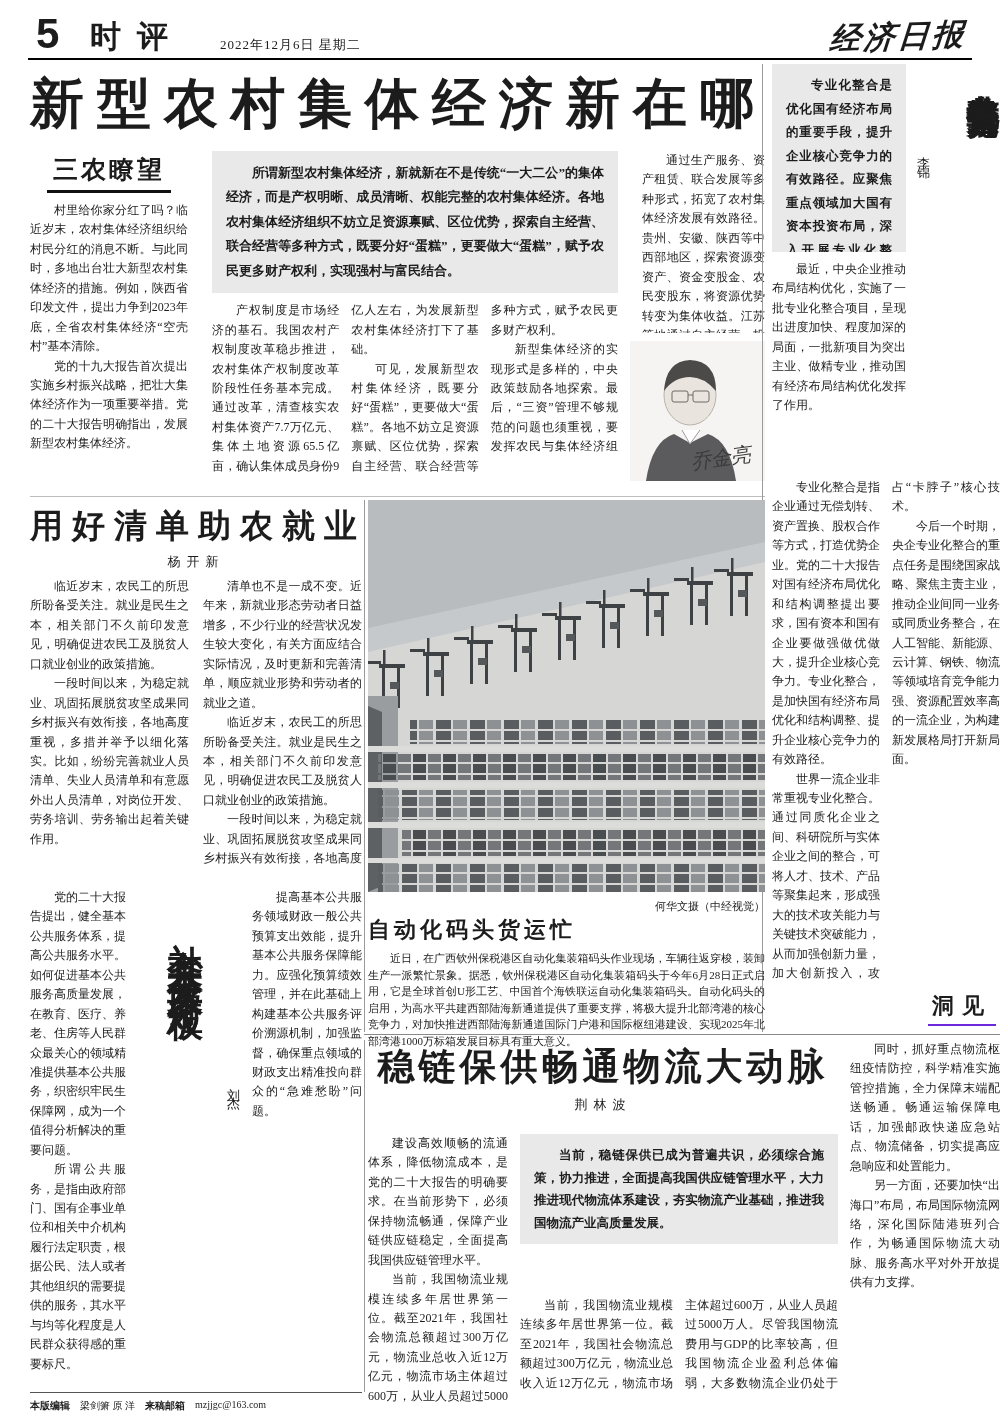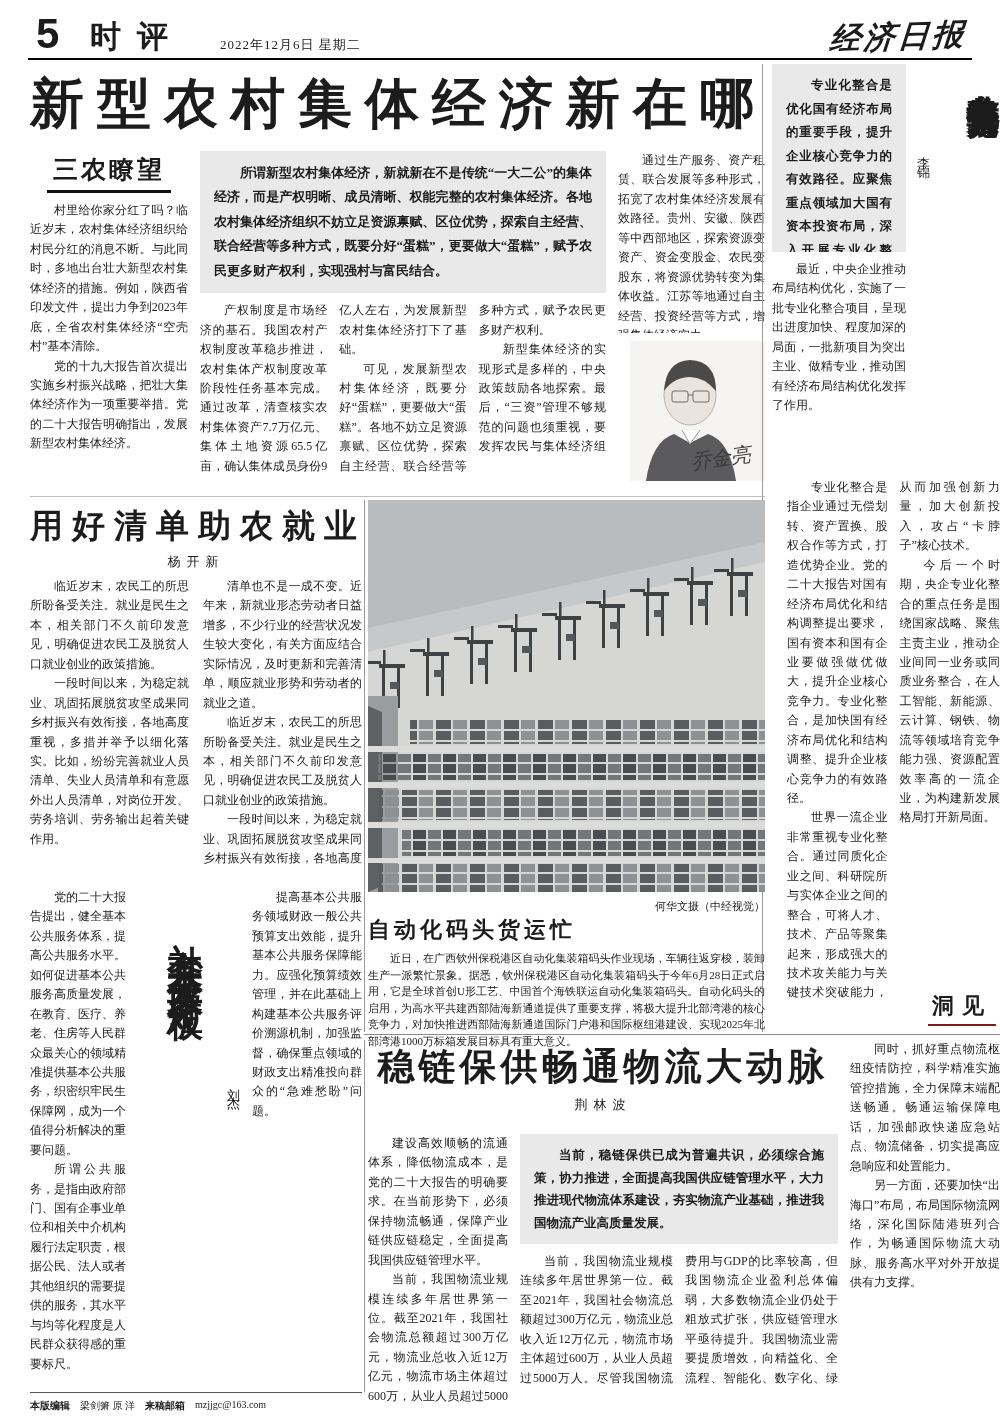--- a/index.html
+++ b/index.html
@@ -21,21 +21,21 @@
   .byline{text-align:center;font-size:13px;letter-spacing:6px;margin:4px 0 6px;font-family:Liberation Mono, monospace;}
   .introbox{background:#e9e9e9;font-size:13px;line-height:1.88;font-weight:600;
             text-align:justify;padding:10px 14px;}
   .introbox .t{text-indent:2em;margin:0;}
   .vrule{border-left:1px solid #9a9a9a;width:0;}
   .hrule{border-top:1px solid #8a8a8a;height:0;}
   
   .ma{left:30px;top:64px;width:735px;height:430px;}
   .ma-head{text-align:center;font-family:"Liberation Sans",sans-serif;font-size:54px;
            font-weight:800;letter-spacing:13px;margin:4px 0 10px;white-space:nowrap;}
-  .ma-body{display:flex;gap:12px;height:330px;}
+  .ma-body{display:flex;gap:24px;height:330px;}
   .ma-col1{width:158px;display:flex;flex-direction:column;}
   .ma-label{align-self:center;font-family:"Liberation Sans",sans-serif;font-size:25px;
             font-weight:800;letter-spacing:3px;border-bottom:3px solid #111;
             padding:2px 6px 4px;margin-bottom:8px;}
   .ma-col1-text{flex:1;}
   .ma-mid{width:406px;display:flex;flex-direction:column;}
   .ma-midcols{flex:1;margin-top:8px;column-count:3;column-gap:12px;column-fill:auto;}
   .ma-col5{flex:1;position:relative;}
   .ma-col5-text{height:182px;overflow:hidden;}
   .portrait{position:absolute;right:0;bottom:0;width:135px;height:140px;}
@@ -44,23 +44,23 @@
       padding-left:9px;box-sizing:border-box;}
   .sb-top{display:flex;height:404px;}
   .sb-topleft{width:134px;display:flex;flex-direction:column;}
   .sb-intro{height:168px;overflow:hidden;font-size:12.5px;}
   .sb-lead{flex:1;margin-top:8px;}
   .sb-byline{width:26px;writing-mode:vertical-rl;font-size:13px;letter-spacing:10px;
              padding-top:82px;text-align:left;}
   .sb-headline{flex:1;writing-mode:vertical-rl;font-family:"Liberation Sans",sans-serif;
                font-size:33px;font-weight:800;line-height:1.05;letter-spacing:1px;
                padding-top:4px;text-align:left;}
-  .sb-bodycols{height:536px;margin-top:10px;column-count:2;column-gap:12px;column-fill:auto;margin-left:15px;}
+  .sb-bodycols{height:536px;margin-top:10px;column-count:2;column-gap:12px;column-fill:auto;}
   .sb-tag{position:absolute;right:4px;bottom:6px;background:#fff;font-size:22px;
-          font-weight:800;letter-spacing:8px;border-bottom:2px solid #7f1d1d;
+          font-weight:800;letter-spacing:8px;border-bottom:2px solid #6d28d9;
           padding:2px 4px 3px;font-family:"Liberation Sans",sans-serif;}
   
   .jb{left:30px;top:500px;width:332px;height:382px;}
   .jb-head{text-align:center;font-size:33px;font-weight:800;letter-spacing:9px;
            margin:4px 0 2px;white-space:nowrap;}
   .jb-body{height:296px;column-count:2;column-gap:14px;column-fill:auto;}
   
   .ph{left:368px;top:500px;width:397px;}
   .ph-credit{text-align:right;font-size:11px;margin:3px 0 1px;}
   .ph-title{font-family:"Liberation Sans",sans-serif;font-size:22px;font-weight:800;
@@ -80,21 +80,21 @@
   .sv-byline{position:absolute;right:2px;top:190px;writing-mode:vertical-rl;
              font-size:13px;letter-spacing:8px;}
   .sv-colb{flex:1;margin-left:8px;}
   
   .lg{left:368px;top:1040px;width:632px;height:352px;display:flex;}
   .lg-main{width:470px;}
   .lg-head{text-align:center;font-family:"Liberation Sans",sans-serif;font-size:37px;
            font-weight:800;letter-spacing:4px;margin:2px 0 0;white-space:nowrap;}
   .lg-row{display:flex;gap:12px;height:268px;margin-top:20px;}
   .lg-col1{width:140px;}
-  .lg-right{flex:1;display:flex;flex-direction:column;}
+  .lg-right{flex:1;display:flex;flex-direction:column;gap:44px;}
   .lg-intro{font-size:12.5px;line-height:1.8;}
   .lg-cols{flex:1;margin-top:8px;column-count:2;column-gap:12px;column-fill:auto;}
   .lg-col4{flex:1;margin-left:12px;height:348px;}
   
   .ft{left:30px;top:1392px;width:332px;border-top:1px solid #555;padding-top:6px;
       font-size:10px;display:flex;gap:10px;}
   .ft b{font-weight:600;}
 </style>
 </head>
 <body>

